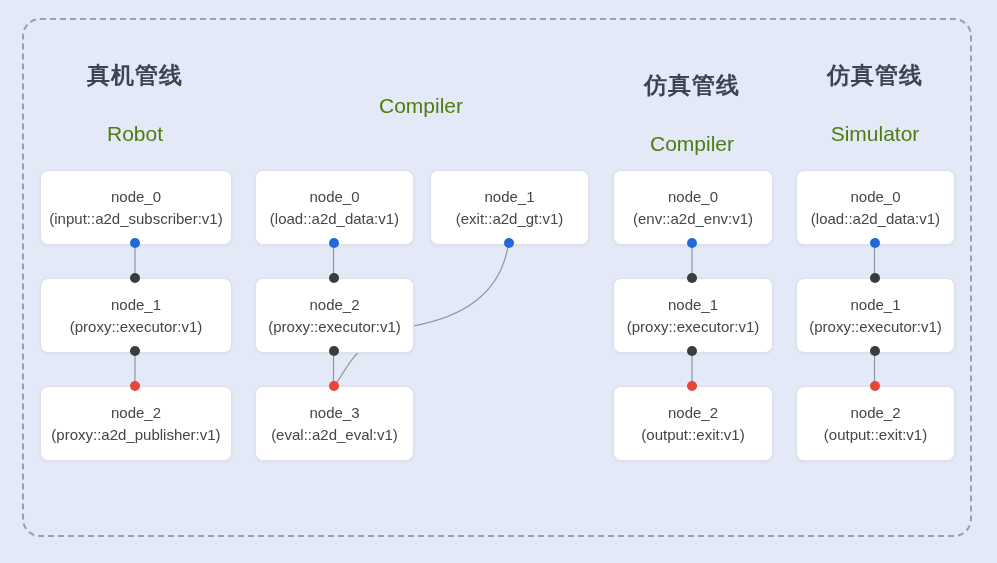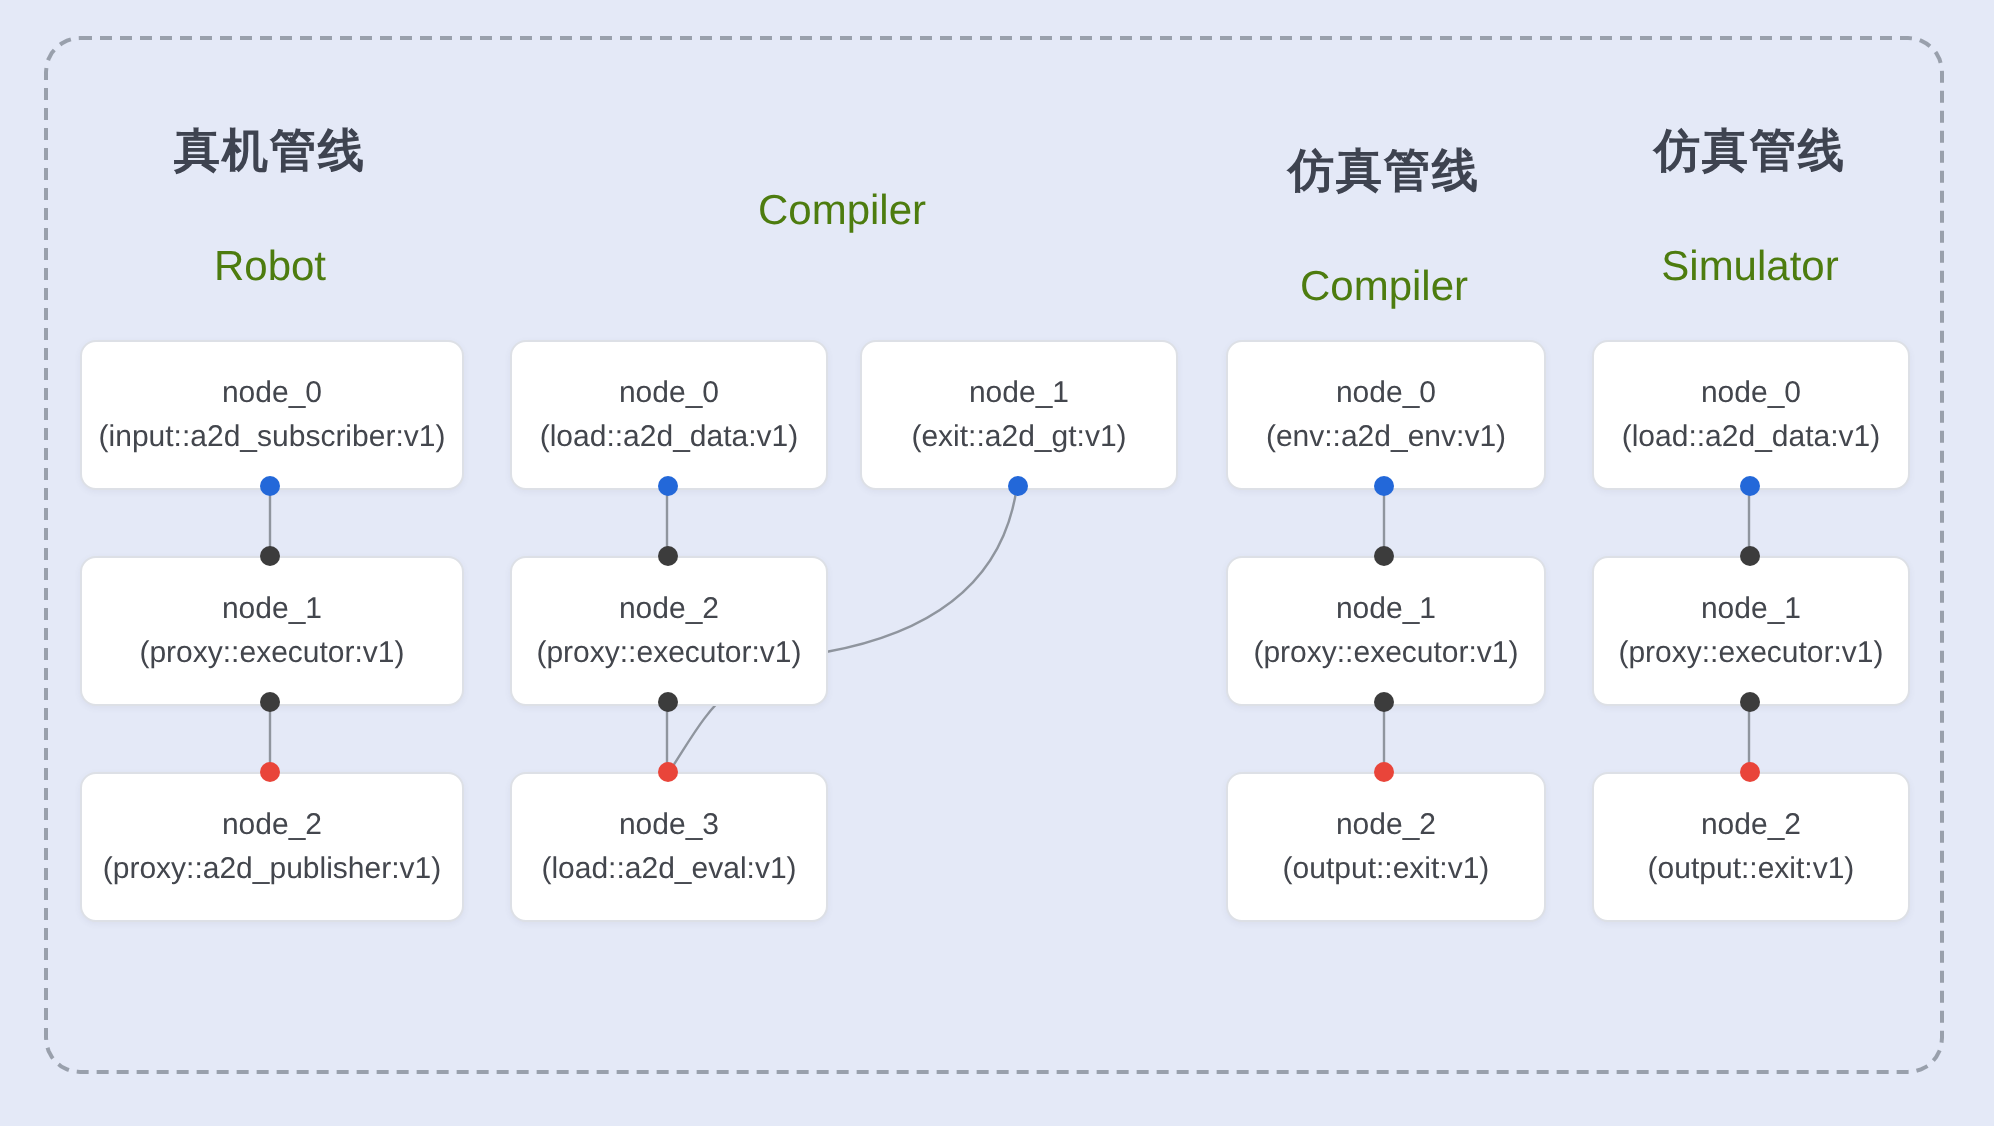--- a/index.html
+++ b/index.html
@@ -83,21 +83,21 @@
   <div class="node" style="left:430px;top:170px;width:157px">
     <div class="nname">node_1</div>
     <div class="ntype">(exit::a2d_gt:v1)</div>
   </div>
   <div class="node" style="left:255px;top:278px;width:157px">
     <div class="nname">node_2</div>
     <div class="ntype">(proxy::executor:v1)</div>
   </div>
   <div class="node" style="left:255px;top:386px;width:157px">
     <div class="nname">node_3</div>
-    <div class="ntype">(load::a2d_eval:v1)</div>
+    <div class="ntype">(eval::a2d_eval:v1)</div>
   </div>
 
   <div class="node" style="left:613px;top:170px;width:158px">
     <div class="nname">node_0</div>
     <div class="ntype">(env::a2d_env:v1)</div>
   </div>
   <div class="node" style="left:613px;top:278px;width:158px">
     <div class="nname">node_1</div>
     <div class="ntype">(proxy::executor:v1)</div>
   </div>

